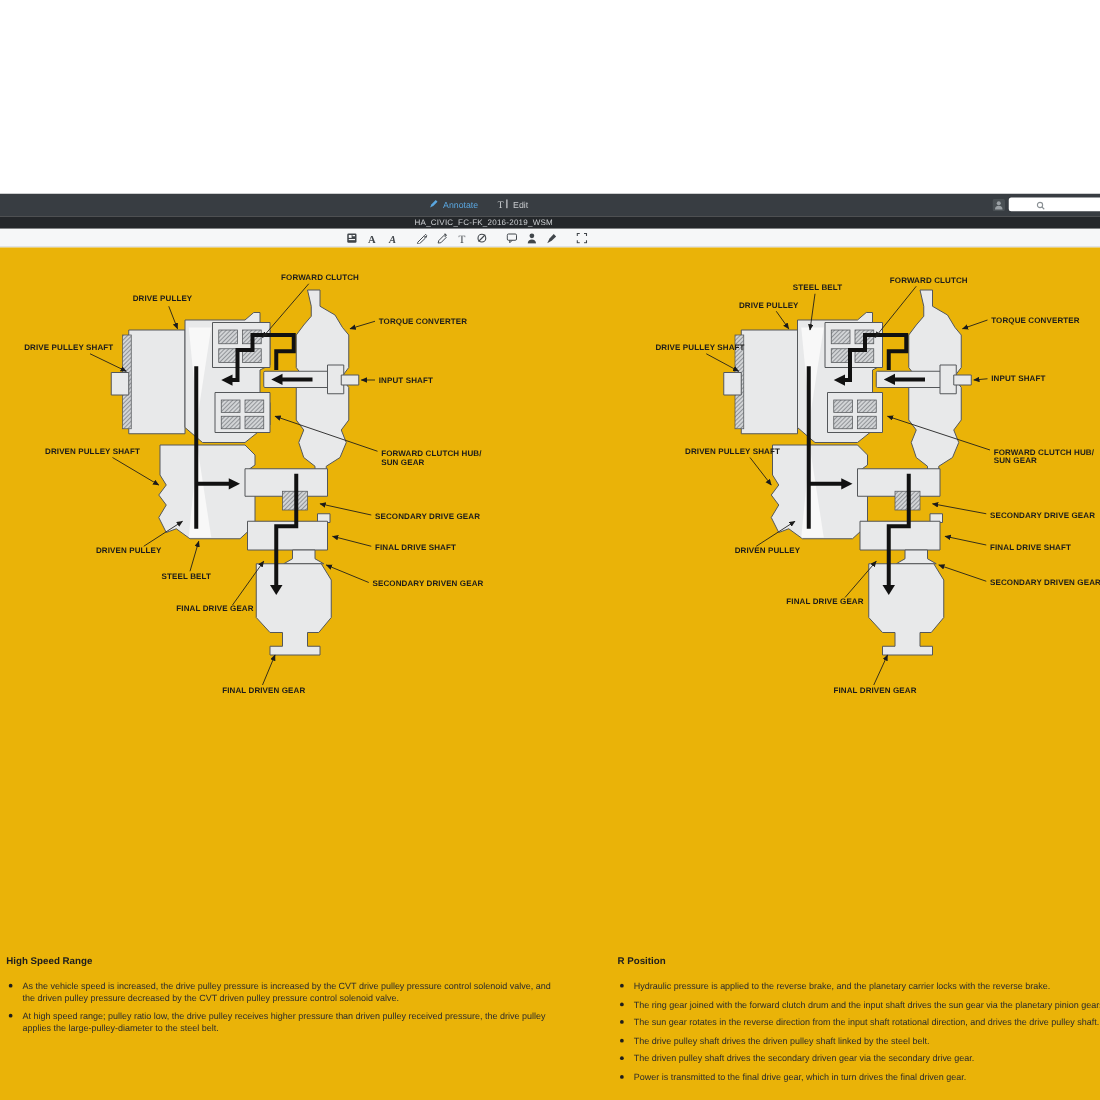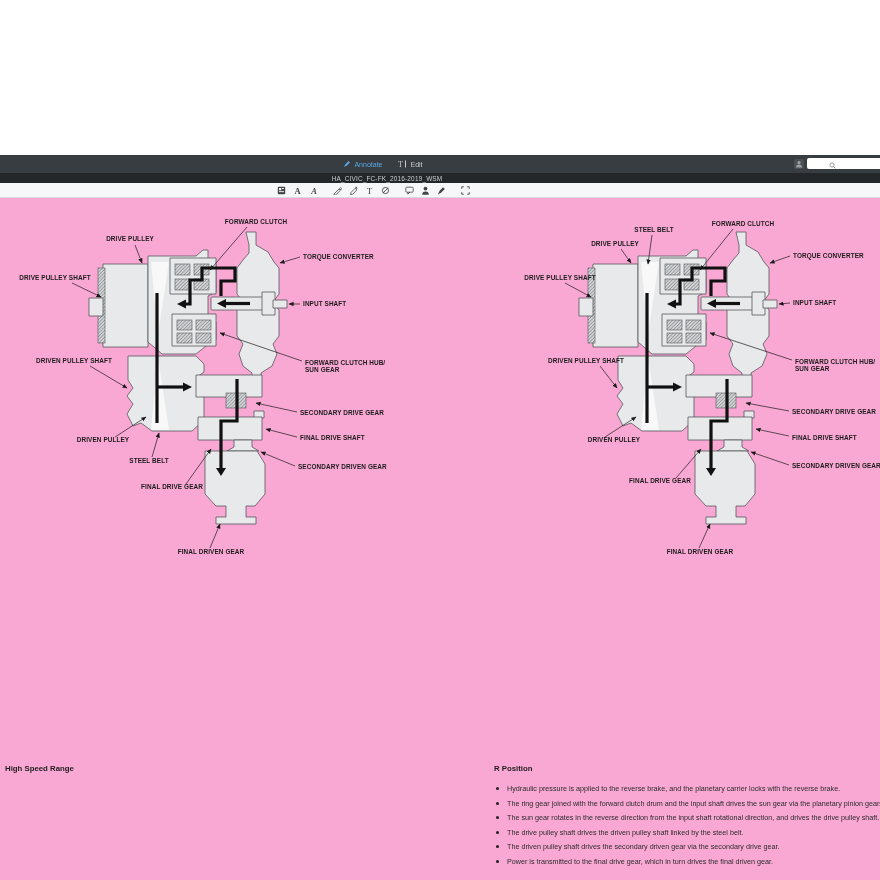--- a/index.html
+++ b/index.html
@@ -23,21 +23,21 @@
            display:flex;align-items:center;justify-content:center;}
   .filebar span{font-size:6.4px;color:#cdd0d3;letter-spacing:.2px;transform:translateX(-53px);}
   .toolsbar{position:absolute;left:0;top:183px;width:880px;height:15px;background:#f6f7f8;
             border-bottom:1px solid #d9dbdd;box-sizing:border-box;}
   .toolrow{position:absolute;left:276px;top:2px;display:flex;align-items:center;}
   .tgroup{display:flex;align-items:center;gap:6px;margin-right:14px;}
   .ticon{width:10px;height:10px;display:flex;align-items:center;justify-content:center;cursor:default;}
   .ticon svg{display:block;}
 
   
-  .doc{position:absolute;left:0;top:198px;width:880px;height:682px;background:#f9a8d4;}
+  .doc{position:absolute;left:0;top:198px;width:880px;height:682px;background:#eab308;}
   .diagram{position:absolute;top:12px;width:440px;height:352px;}
   .diagram.left{left:0;} .diagram.right{left:440px;}
   svg text.part{font-size:6.4px;font-weight:700;fill:#1b1b1b;letter-spacing:.1px;}
   .leader{stroke:#1b1b1b;stroke-width:.7;}
   .mach{fill:#e8e9ea;stroke:#54575a;stroke-width:.8;stroke-linejoin:round;}
   .hatched{fill:url(#hatch);stroke:#54575a;stroke-width:.6;}
   .cone{fill:#f8f8f8;stroke:none;}
   .flow{stroke:#111;stroke-width:3.2;fill:none;}
   .flowhead{fill:#111;stroke:none;}
 
@@ -298,20 +298,22 @@
           <line x1="676" y1="478" x2="701" y2="449" class="leader" marker-end="url(#ah)"></line>
           <text x="660" y="483" text-anchor="middle" class="part"><tspan>FINAL DRIVE GEAR</tspan></text>
           <line x1="699" y1="548" x2="710" y2="524" class="leader" marker-end="url(#ah)"></line>
           <text x="700" y="554" text-anchor="middle" class="part"><tspan>FINAL DRIVEN GEAR</tspan></text>
         </svg>
     </div>
 
     <div class="panel pleft">
       <h3>High Speed Range</h3>
       <ul>
+        <li>As the vehicle speed is increased, the drive pulley pressure is increased by the CVT drive pulley pressure control solenoid valve, and the driven pulley pressure decreased by the CVT driven pulley pressure control solenoid valve.</li>
+        <li>At high speed range; pulley ratio low, the drive pulley receives higher pressure than driven pulley received pressure, the drive pulley applies the large-pulley-diameter to the steel belt.</li>
       </ul>
     </div>
 
     <div class="panel pright">
       <h3>R Position</h3>
       <ul>
         <li>Hydraulic pressure is applied to the reverse brake, and the planetary carrier locks with the reverse brake.</li>
         <li>The ring gear joined with the forward clutch drum and the input shaft drives the sun gear via the planetary pinion gears.</li>
         <li>The sun gear rotates in the reverse direction from the input shaft rotational direction, and drives the drive pulley shaft.</li>
         <li>The drive pulley shaft drives the driven pulley shaft linked by the steel belt.</li>

